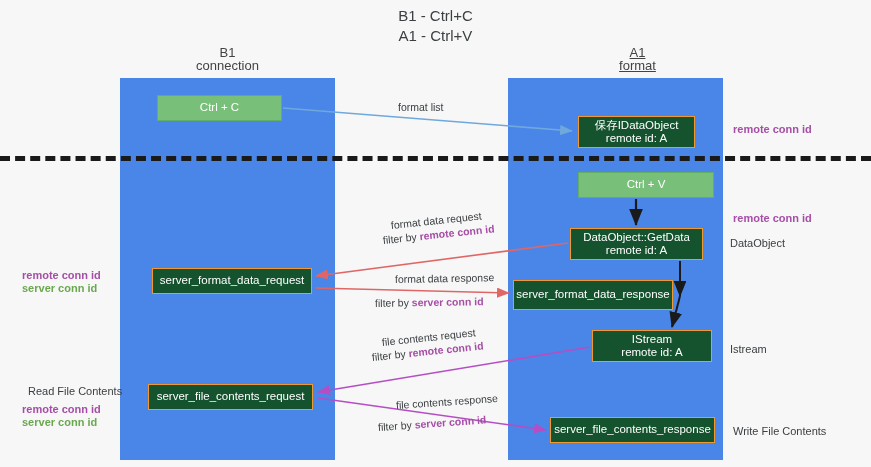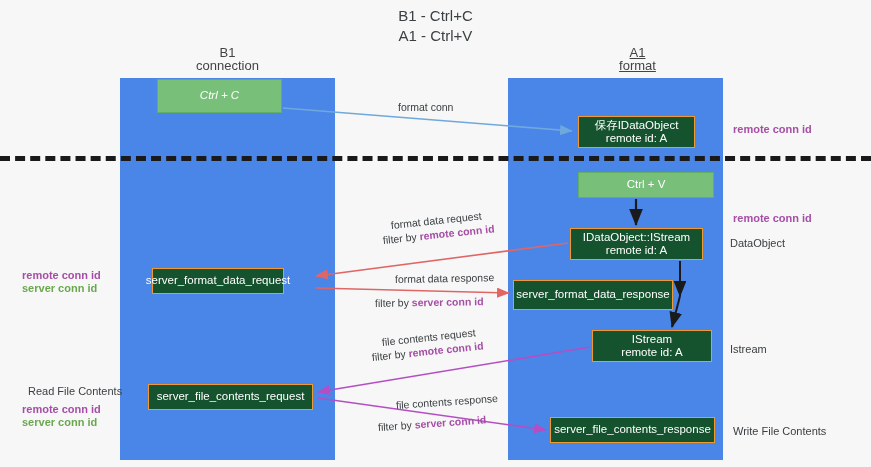--- a/index.html
+++ b/index.html
@@ -24,25 +24,25 @@
           border-top:5px dashed #1a1a1a;}
 
   .box{position:absolute;box-sizing:border-box;display:flex;flex-direction:column;
        align-items:center;justify-content:center;text-align:center;color:#fff;
        font-size:11.5px;line-height:13.5px;}
   .box .sub{display:block;}
   .orange{background:#f6a churn;}
   .orange{background:#14532d;border:1px solid #f0992f;}
   .green{background:#78c07a;border:1px solid #63ae66;}
 
-  .b-ctrlc{left:157px;top:79px;width:125px;height:34px;font-style:italic;}
+  .b-ctrlc{left:157px;top:95px;width:125px;height:26px;}
   .b-save{left:578px;top:116px;width:117px;height:32px;}
   .b-ctrlv{left:578px;top:172px;width:136px;height:26px;}
   .b-getdata{left:570px;top:228px;width:133px;height:32px;}
-  .b-sfdreq{left:152px;top:268px;width:132px;height:26px;}
+  .b-sfdreq{left:152px;top:268px;width:160px;height:26px;}
   .b-sfdres{left:513px;top:280px;width:160px;height:30px;}
   .b-istream{left:592px;top:330px;width:120px;height:32px;}
   .b-sfcreq{left:148px;top:384px;width:165px;height:26px;}
   .b-sfcres{left:550px;top:417px;width:165px;height:26px;}
 
   .note{position:absolute;font-size:11px;line-height:14px;}
   .note.purple{color:#a64ea6;font-weight:bold;}
   .note.green-t{color:#6aa84f;font-weight:bold;}
   .note.plain{color:#3c4043;}
 
@@ -136,21 +136,21 @@
   <div class="box orange b-save">
     <span>保存IDataObject</span>
     <span class="sub">remote id: A</span>
   </div>
 
   <div class="box green b-ctrlv">
     <span>Ctrl + V</span>
   </div>
 
   <div class="box orange b-getdata">
-    <span>IDataObject::IStream</span>
+    <span>DataObject::GetData</span>
     <span class="sub">remote id: A</span>
   </div>
 
   <div class="box orange b-sfdreq">
     <span>server_format_data_request</span>
   </div>
 
   <div class="box orange b-sfdres">
     <span>server_format_data_response</span>
   </div>
@@ -162,21 +162,21 @@
 
   <div class="box orange b-sfcres">
     <span>server_file_contents_response</span>
   </div>
 
   <div class="box orange b-sfcreq">
     <span>server_file_contents_request</span>
   </div>
 
   <div class="mid m-formatlist">
-    <span>format conn</span>
+    <span>format list</span>
   </div>
 
   <div class="mid m-fdr1">
     <span>format data request</span>
   </div>
   <div class="mid m-fdr2">
     <span>filter by </span><b class="p">remote conn id</b>
   </div>
 
   <div class="mid m-fdres1">

